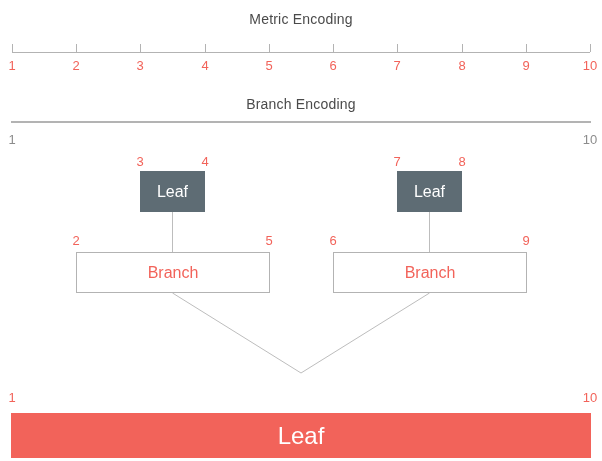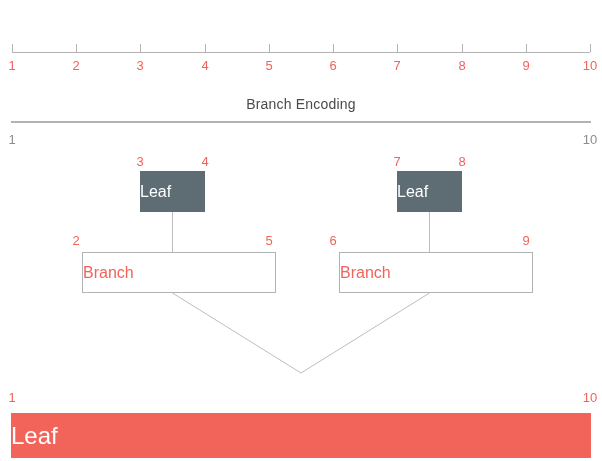--- a/index.html
+++ b/index.html
@@ -30,46 +30,47 @@
   .hline{
     position:absolute;height:2px;background:#b3b3b3;
   }
   .num{
     position:absolute;width:30px;text-align:center;
     font-size:13px;color:#f2635a;
   }
   .num.gray{color:#8c8c8c;}
   .node{
     position:absolute;
-    display:flex;align-items:center;justify-content:flex-start;
+    display:flex;align-items:center;justify-content:center;
     box-sizing:border-box;
   }
   .leaf-box{
     background:#5e6c74;color:#ffffff;font-size:16px;
   }
   .branch-box{
     background:#ffffff;border:1px solid #b3b3b3;
-    color:#f2635a;font-size:16px;margin-left:6px;
+    color:#f2635a;font-size:16px;
   }
   .root-box{
     background:#f2635a;color:#ffffff;font-size:24px;
   }
 </style>
 </head>
 <body>
 
 <div class="canvas">
 
   <svg class="connectors" width="602" height="461" viewBox="0 0 602 461">
     <line x1="172.5" y1="212" x2="172.5" y2="252"></line>
     <line x1="429.5" y1="212" x2="429.5" y2="252"></line>
     <line x1="172.5" y1="293" x2="301" y2="373"></line>
     <line x1="429.5" y1="293" x2="301" y2="373"></line>
   </svg>
 
+  <div class="title" style="top:11px">Metric Encoding</div>
 
   <div class="ruler">
     <i class="tick" style="left:0"></i>
     <i class="tick" style="left:11.111%"></i>
     <i class="tick" style="left:22.222%"></i>
     <i class="tick" style="left:33.333%"></i>
     <i class="tick" style="left:44.444%"></i>
     <i class="tick" style="left:55.555%"></i>
     <i class="tick" style="left:66.666%"></i>
     <i class="tick" style="left:77.777%"></i>

